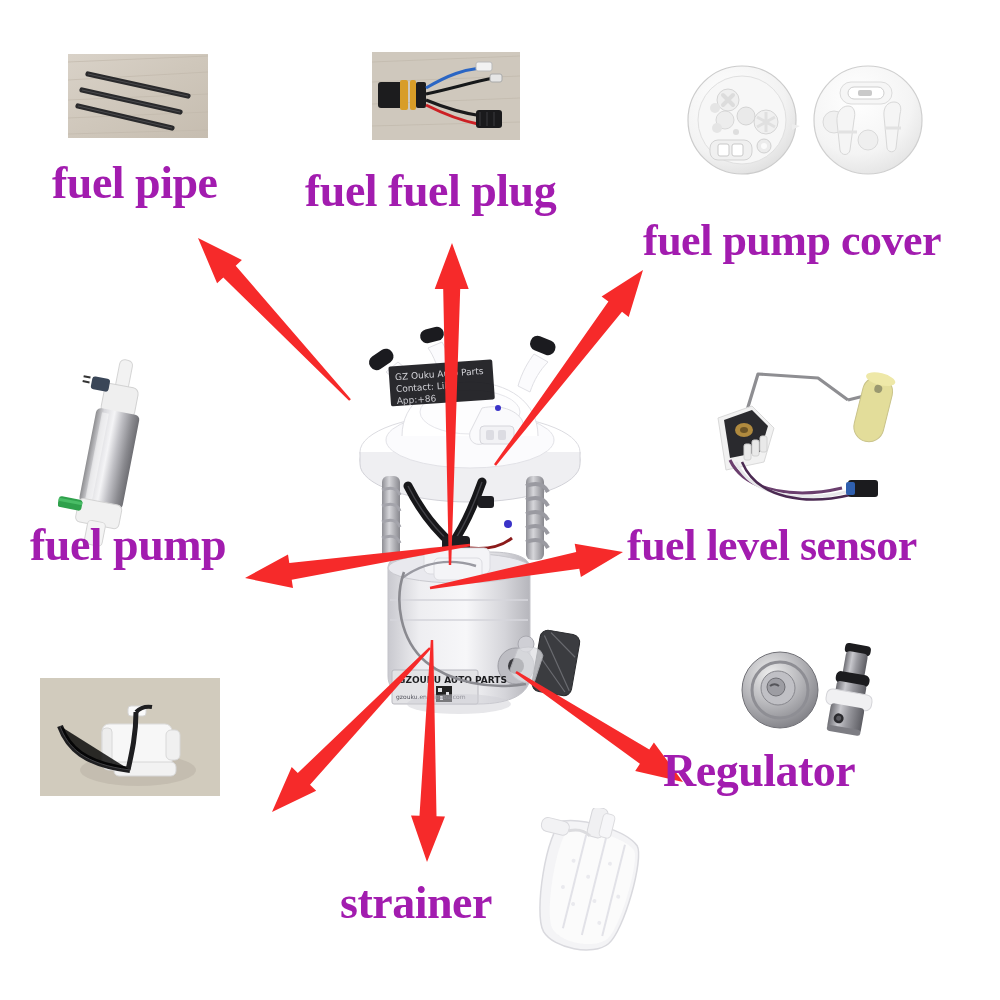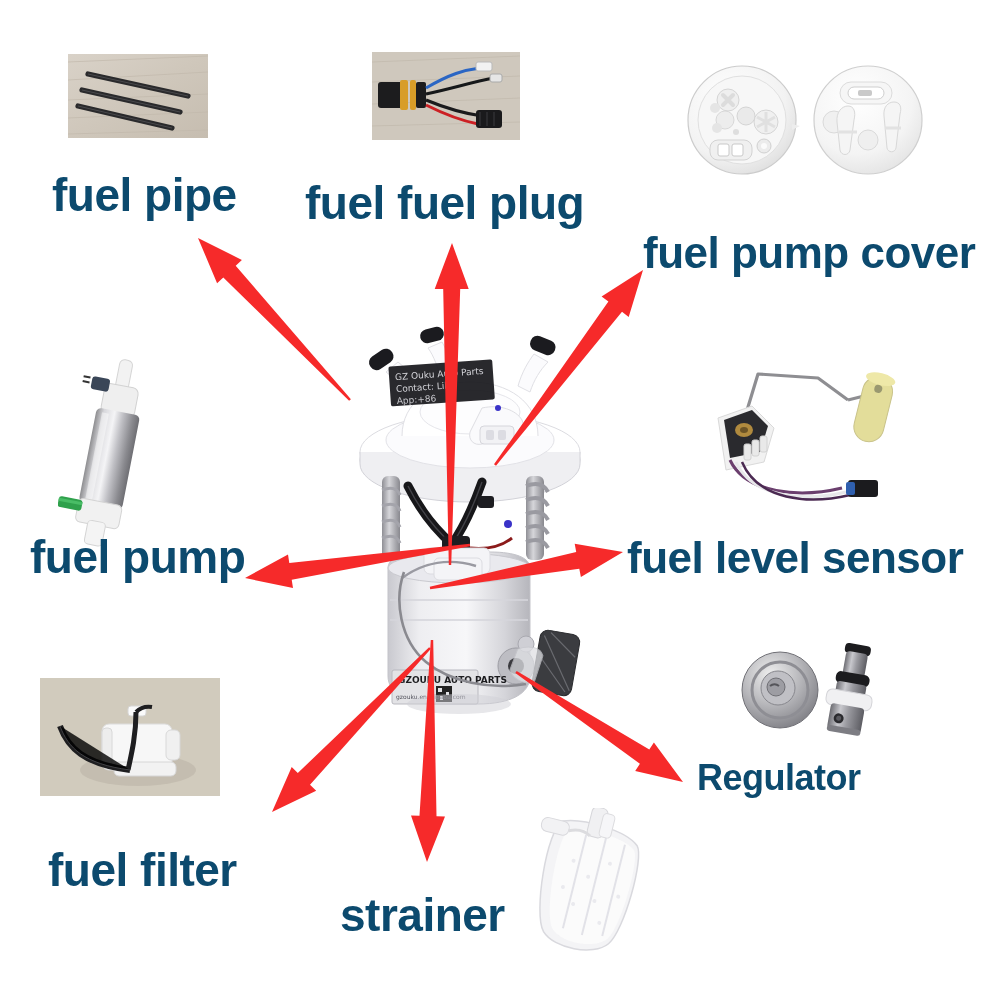--- a/index.html
+++ b/index.html
@@ -8,27 +8,26 @@
     font-family:"DejaVu Sans", sans-serif;
     width:1000px;height:1000px;overflow:hidden;
   }
   #stage{
     position:relative;width:1000px;height:1000px;background:#ffffff;
   }
   #arrow-layer{position:absolute;left:0;top:0;width:1000px;height:1000px;pointer-events:none;}
 
   .label{
     position:absolute;
-    color:#0c4a6e;
-    font-family:Liberation Sans, sans-serif;
+    color:#a21caf;
+    font-family:Liberation Serif, serif;
     font-weight:700;
     letter-spacing:-0.5px;
     white-space:nowrap;
     line-height:1;
-    margin-top:12px;
     -webkit-font-smoothing:antialiased;
   }
 
   
   .photo{position:absolute;overflow:hidden;}
   .photo svg{display:block;width:100%;height:100%;}
 
   
   .part{position:absolute;}
   .part svg{display:block;width:100%;height:100%;}
@@ -430,19 +429,18 @@
   <div class="label" style="left:52px;top:160px;font-size:46px;">fuel pipe</div>
 
   <div class="label" style="left:305px;top:168px;font-size:46px;">fuel fuel plug</div>
 
   <div class="label" style="left:643px;top:219px;font-size:44px;">fuel pump cover</div>
 
   <div class="label" style="left:30px;top:522px;font-size:46px;">fuel pump</div>
 
   <div class="label" style="left:627px;top:524px;font-size:44px;">fuel level sensor</div>
 
-  <div class="label" style="left:48px;top:835px;font-size:46px;">fuel filter</div>
 
   <div class="label" style="left:340px;top:880px;font-size:46px;">strainer</div>
 
-  <div class="label" style="left:697px;top:748px;font-size:36px;">Regulator</div>
+  <div class="label" style="left:663px;top:748px;font-size:46px;">Regulator</div>
 
 </div>
 
 </body></html>

